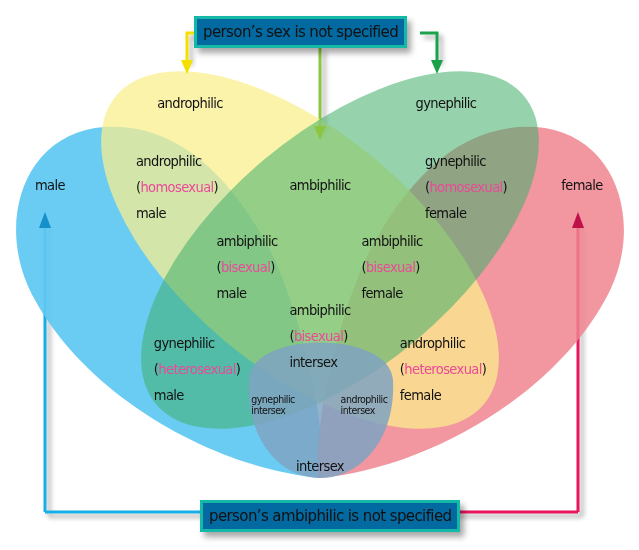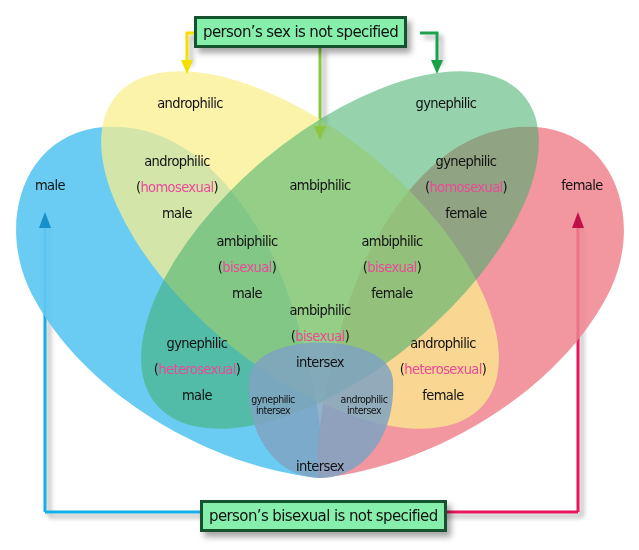--- a/index.html
+++ b/index.html
@@ -1,23 +1,23 @@
 <!DOCTYPE html>
 <html><head>
 <meta charset="utf-8">
 <style>
   html, body { margin: 0; padding: 0; background: #ffffff; }
   body { width: 639px; height: 550px; position: relative; overflow: hidden; font-family: "DejaVu Sans", sans-serif; }
   #diagram { position: absolute; left: 0; top: 0; width: 639px; height: 550px; }
-  .lbl { position: absolute; text-align: center; color: #111; font-family: "DejaVu Sans", sans-serif; font-size: 14.5px; line-height: 26px; letter-spacing: -0.6px; transform: translateX(-50%); white-space: nowrap; font-stretch: condensed; }
+  .lbl { position: absolute; text-align: left; color: #111; font-family: "DejaVu Sans", sans-serif; font-size: 14.5px; line-height: 26px; letter-spacing: -0.6px; transform: translateX(-50%); white-space: nowrap; font-stretch: condensed; }
   .lbl .line { display: block; }
   .lbl .paren { color: #111; }
   .lbl .hl { color: #ec4899; }
   .lbl.small { font-size: 10.5px; line-height: 11px; letter-spacing: -0.5px; }
-  .box { position: absolute; background: #86efac; border: 3px solid #14532d; color: #111; font-size: 15px; letter-spacing: -0.6px; box-shadow: 4px 5px 6px rgba(0,0,0,0.35); padding: 2px 6px; white-space: nowrap; line-height: 22px; }
+  .box { position: absolute; background: #0369a1; border: 3px solid #14b8a6; color: #111; font-size: 15px; letter-spacing: -0.6px; box-shadow: 4px 5px 6px rgba(0,0,0,0.35); padding: 2px 6px; white-space: nowrap; line-height: 22px; }
 </style>
 </head>
 <body>
 
 <svg id="diagram" viewBox="0 0 639 550" xmlns="http://www.w3.org/2000/svg">
   <defs>
     <filter id="sh" x="-20%" y="-20%" width="140%" height="140%">
       <feGaussianBlur in="SourceAlpha" stdDeviation="2.5"></feGaussianBlur>
       <feOffset dx="4" dy="4" result="o"></feOffset>
       <feComponentTransfer>
@@ -56,21 +56,21 @@
   <polygon points="187,74 181,60 193,60" fill="#f4e000"></polygon>
   <polygon points="437,74 431,60 443,60" fill="#1aa24b"></polygon>
   <polygon points="320,140 314,126 326,126" fill="#8cc63f"></polygon>
 </svg>
 
 <div class="box" style="left:194px; top:16px;">
   <span>person’s sex is not specified</span>
 </div>
 
 <div class="box" style="left:200px; top:500px;">
-  <span>person’s bisexual is not specified</span>
+  <span>person’s ambiphilic is not specified</span>
 </div>
 
 <div class="lbl" style="left:190px; top:90px;"><span>androphilic</span></div>
 <div class="lbl" style="left:446px; top:90px;"><span>gynephilic</span></div>
 <div class="lbl" style="left:50px; top:172px;"><span>male</span></div>
 <div class="lbl" style="left:582px; top:172px;"><span>female</span></div>
 <div class="lbl" style="left:320px; top:172px;"><span>ambiphilic</span></div>
 <div class="lbl" style="left:320px; top:453px;"><span>intersex</span></div>
 
 <div class="lbl" style="left:177px; top:148px;">

